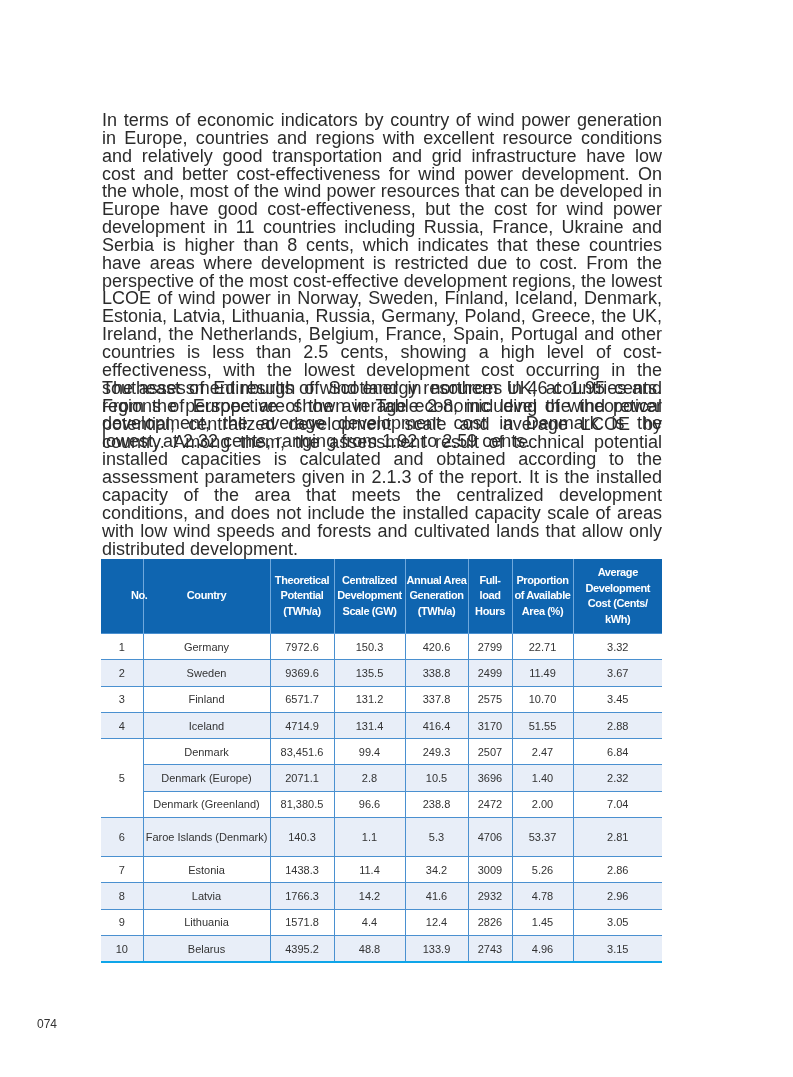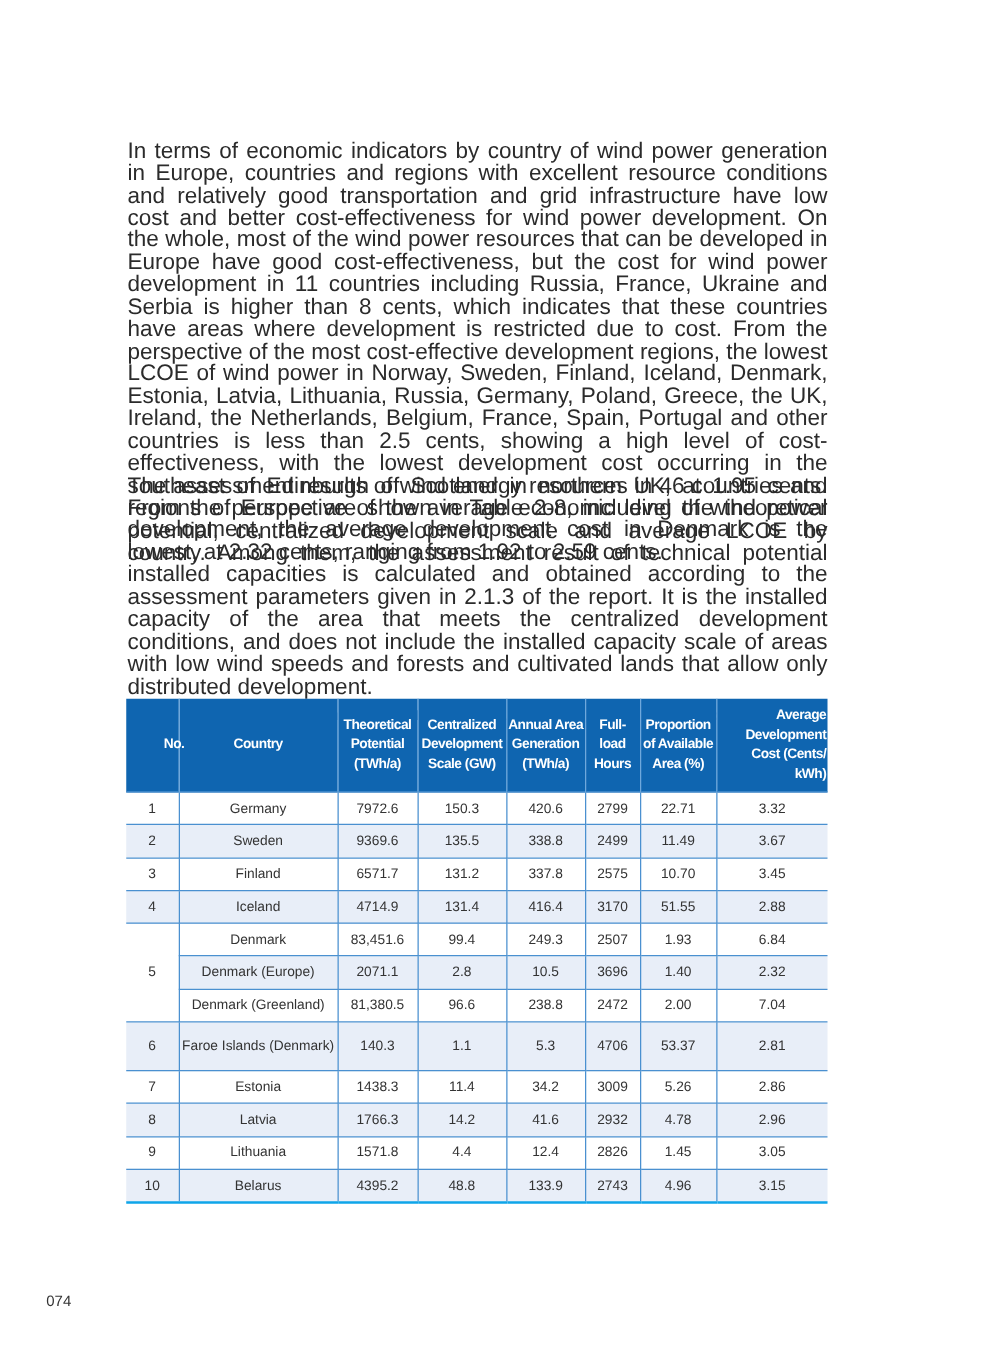--- a/index.html
+++ b/index.html
@@ -5,28 +5,28 @@
   html, body { margin:0; padding:0; background:#ffffff; }
   body { width:793px; height:1077px; position:relative; overflow:hidden; font-family:"Liberation Sans", sans-serif; color:#231f20; }
   .para { position:absolute; left:102px; width:560px; font-size:18px; line-height:17.85px; text-align:justify; color:#2b2b2b; margin:0; }
   #p1 { top:112px; }
   #p2 { top:380px; }
   .caption { position:absolute; left:112px; top:535px; font-size:11.4px; font-weight:bold; color:#1a6bb5; white-space:nowrap;margin-top:32px; }
   .caption .sp { display:inline-block; width:12px; }
   table.data { position:absolute; left:101px; top:559px; width:561px; border-collapse:collapse; table-layout:fixed; font-size:11px; color:#333; }
   table.data th { background:#0f65b0; color:#fff; font-weight:bold; font-size:11px; line-height:15.5px; letter-spacing:-0.4px; border-left:1px solid #6fa8dc; border-right:1px solid #6fa8dc; padding:2px 1px; height:70px; text-align:center; vertical-align:middle; }
   table.data th:first-child { border-left:none;padding-left:30px; }
-  table.data th:last-child { border-right:none;text-align:right; }
+  table.data th:last-child { border-right:none; }
   table.data td { text-align:center; vertical-align:middle; border:1px solid #4a90d0; height:25.3px; padding:0 2px; }
   table.data td:first-child { border-left:none; }
   table.data td:last-child { border-right:none; }
   table.data tr.alt td.shade { background:#e8eef8; }
   table.data tr.tall td { height:38px; line-height:15px; }
   table.data tbody tr:last-child td { border-bottom:2px solid #0ea5e9; }
-  .pageno { position:absolute; left:37px; top:1017px; font-size:12px; color:#333;margin-top:17px; }
+  .pageno { position:absolute; left:37px; top:1017px; font-size:12px; color:#333; }
 </style>
 </head>
 <body>
 
 <p class="para" id="p1">In terms of economic indicators by country of wind power generation in Europe, countries and regions with excellent resource conditions and relatively good transportation and grid infrastructure have low cost and better cost-effectiveness for wind power development. On the whole, most of the wind power resources that can be developed in Europe have good cost-effectiveness, but the cost for wind power development in 11 countries including Russia, France, Ukraine and Serbia is higher than 8 cents, which indicates that these countries have areas where development is restricted due to cost. From the perspective of the most cost-effective development regions, the lowest LCOE of wind power in Norway, Sweden, Finland, Iceland, Denmark, Estonia, Latvia, Lithuania, Russia, Germany, Poland, Greece, the UK, Ireland, the Netherlands, Belgium, France, Spain, Portugal and other countries is less than 2.5 cents, showing a high level of cost-effectiveness, with the lowest development cost occurring in the southeast of Edinburgh of Scotland in northern UK, at 1.95 cents. From the perspective of the average economic level of wind power development, the average development cost in Denmark is the lowest, at 2.32 cents, ranging from 1.92 to 2.59 cents.</p>
 <p class="para" id="p2">The assessment results of wind energy resources in 46 countries and regions of Europe are shown in Table 2-8, including the theoretical potential, centralized development scale and average LCOE by country. Among them, the assessment result of technical potential installed capacities is calculated and obtained according to the assessment parameters given in 2.1.3 of the report. It is the installed capacity of the area that meets the centralized development conditions, and does not include the installed capacity scale of areas with low wind speeds and forests and cultivated lands that allow only distributed development.</p>
 
 <div class="caption">
   <span>Table 2-8</span><span class="sp"></span><span>Assessment Results of Wind Energy Resources in 46 Countries and Regions of Europe</span>
 </div>
@@ -95,21 +95,21 @@
       <td class="shade">51.55</td>
       <td class="shade">2.88</td>
     </tr>
     <tr>
       <td rowspan="3">5</td>
       <td>Denmark</td>
       <td>83,451.6</td>
       <td>99.4</td>
       <td>249.3</td>
       <td>2507</td>
-      <td>1.93</td>
+      <td>2.47</td>
       <td>6.84</td>
     </tr>
     <tr class="alt">
       <td class="shade">Denmark (Europe)</td>
       <td class="shade">2071.1</td>
       <td class="shade">2.8</td>
       <td class="shade">10.5</td>
       <td class="shade">3696</td>
       <td class="shade">1.40</td>
       <td class="shade">2.32</td>

